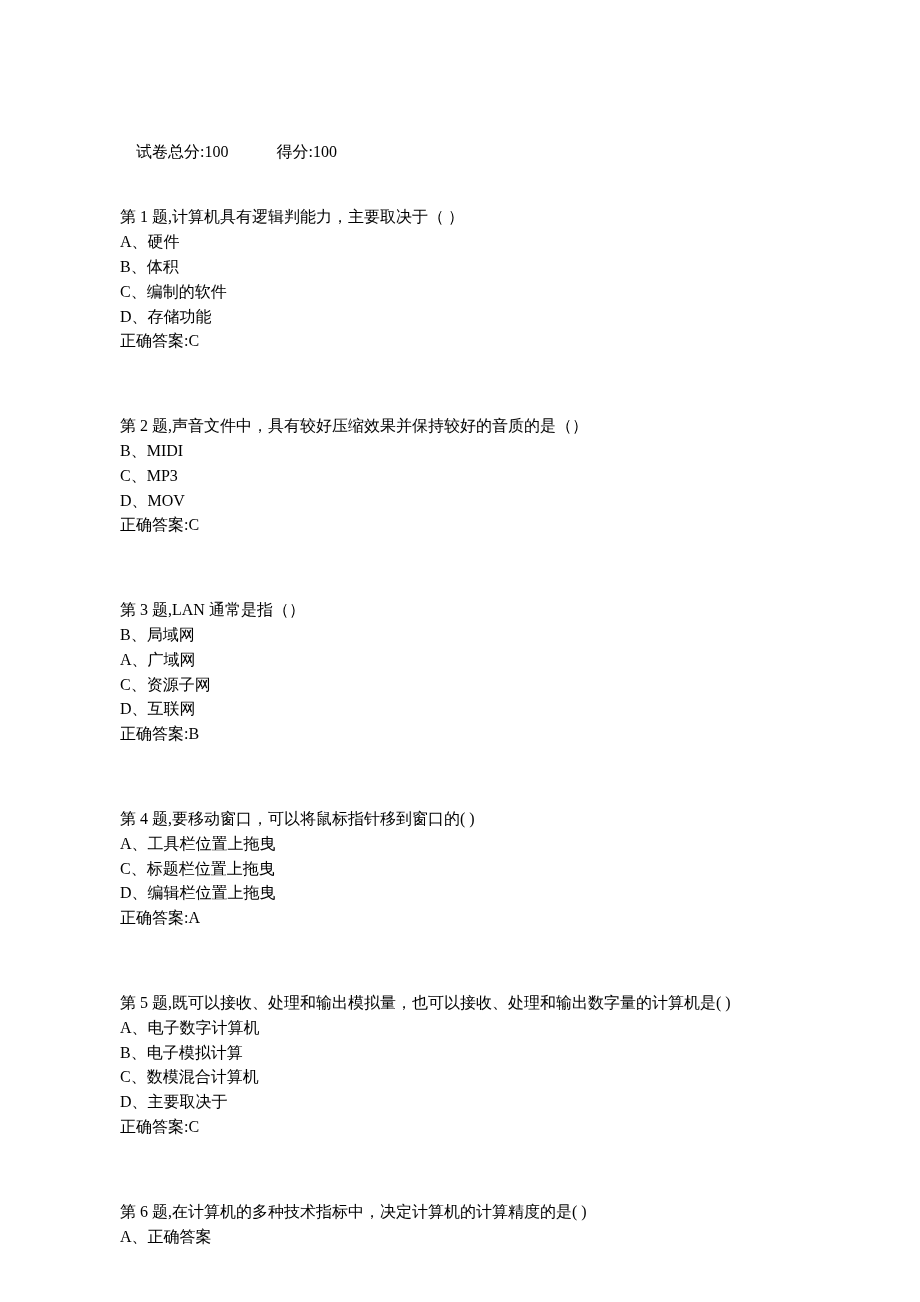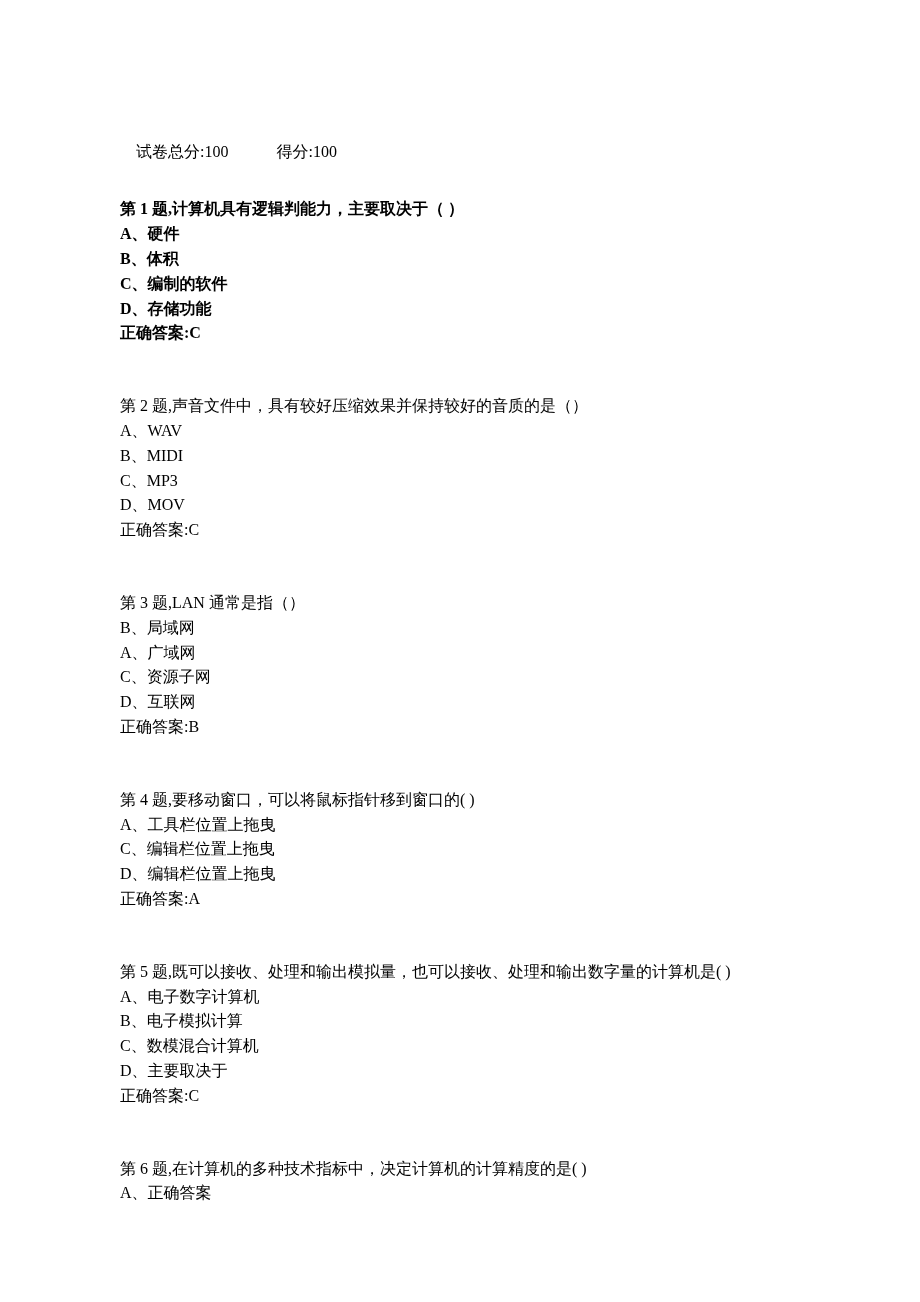--- a/index.html
+++ b/index.html
@@ -20,25 +20,24 @@
   .line {
     white-space: pre-wrap;
   }
   .header-line {
     white-space: pre-wrap;
   }
   .score-line span {
     display: inline-block;
   }
   .question-block {
-    margin-top: 48px;
+    margin-top: 60px;
   }
   .question-block.first {
-    margin-top: 8px;
-    font-weight: bold;
+    margin-top: 16px;
   }
 </style>
 </head>
 <body>
 
 <div class="page">
 
 
   <div class="line score-line">
     <span>试卷总分:</span><span>100</span><span style="display:inline-block;width:48px"></span><span>得分:</span><span>100</span>
@@ -48,40 +47,39 @@
     <div class="line">第 1 题,计算机具有逻辑判能力，主要取决于（ ）</div>
     <div class="line">A、硬件</div>
     <div class="line">B、体积</div>
     <div class="line">C、编制的软件</div>
     <div class="line">D、存储功能</div>
     <div class="line"><span>正确答案:</span><span>C</span></div>
   </div>
 
   <div class="question-block">
     <div class="line">第 2 题,声音文件中，具有较好压缩效果并保持较好的音质的是（）</div>
-    <div class="line">A、WAV</div>
     <div class="line">B、MIDI</div>
     <div class="line">C、MP3</div>
     <div class="line">D、MOV</div>
     <div class="line"><span>正确答案:</span><span>C</span></div>
   </div>
 
   <div class="question-block">
     <div class="line">第 3 题,LAN 通常是指（）</div>
     <div class="line">B、局域网</div>
     <div class="line">A、广域网</div>
     <div class="line">C、资源子网</div>
     <div class="line">D、互联网</div>
     <div class="line"><span>正确答案:</span><span>B</span></div>
   </div>
 
   <div class="question-block">
     <div class="line">第 4 题,要移动窗口，可以将鼠标指针移到窗口的( )</div>
     <div class="line">A、工具栏位置上拖曳</div>
-    <div class="line">C、编辑栏位置上拖曳</div>
+    <div class="line">C、标题栏位置上拖曳</div>
     <div class="line">D、编辑栏位置上拖曳</div>
     <div class="line"><span>正确答案:</span><span>A</span></div>
   </div>
 
   <div class="question-block">
     <div class="line">第 5 题,既可以接收、处理和输出模拟量，也可以接收、处理和输出数字量的计算机是( )</div>
     <div class="line">A、电子数字计算机</div>
     <div class="line">B、电子模拟计算</div>
     <div class="line">C、数模混合计算机</div>
     <div class="line">D、主要取决于</div>

